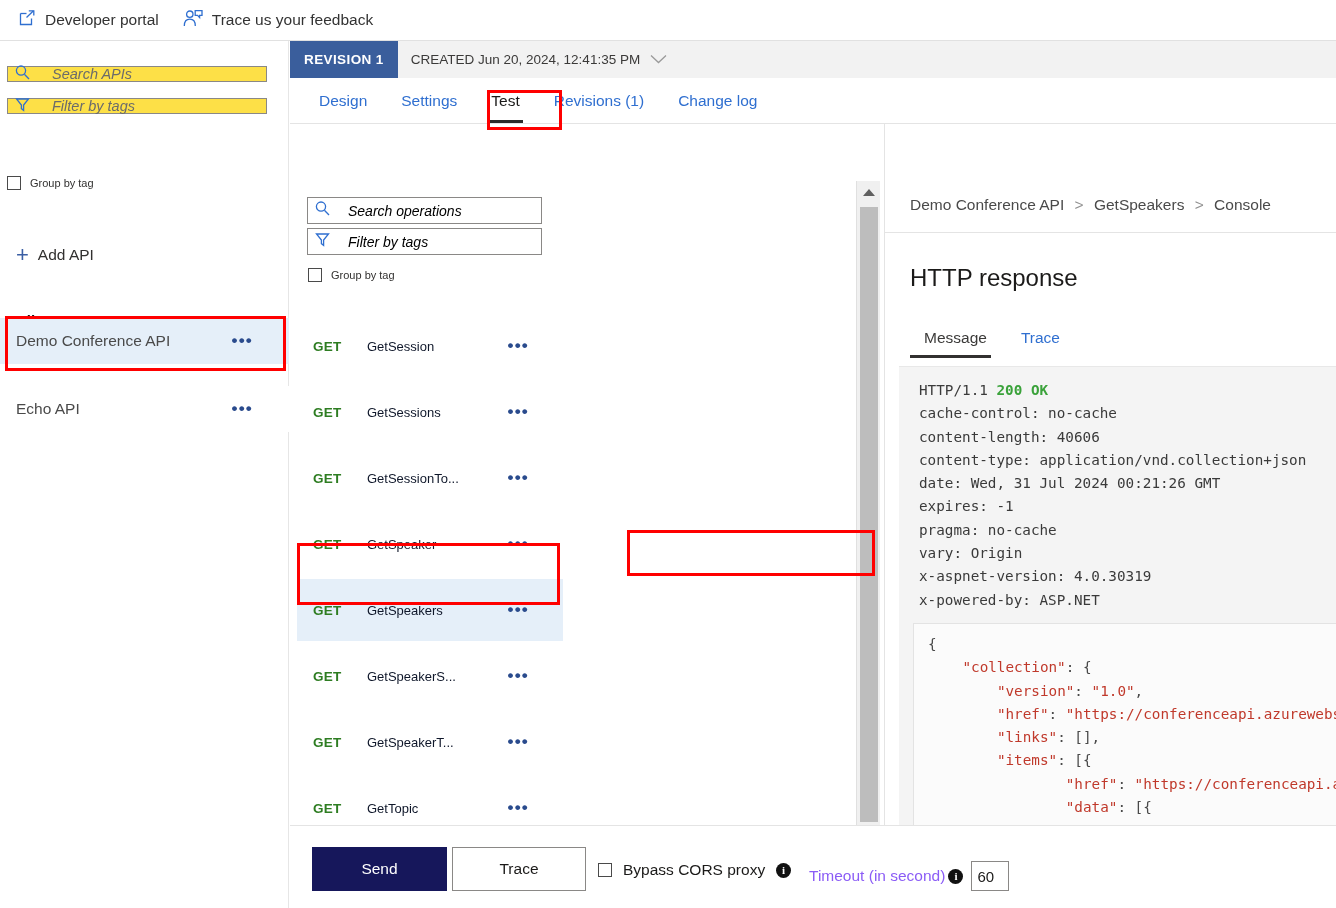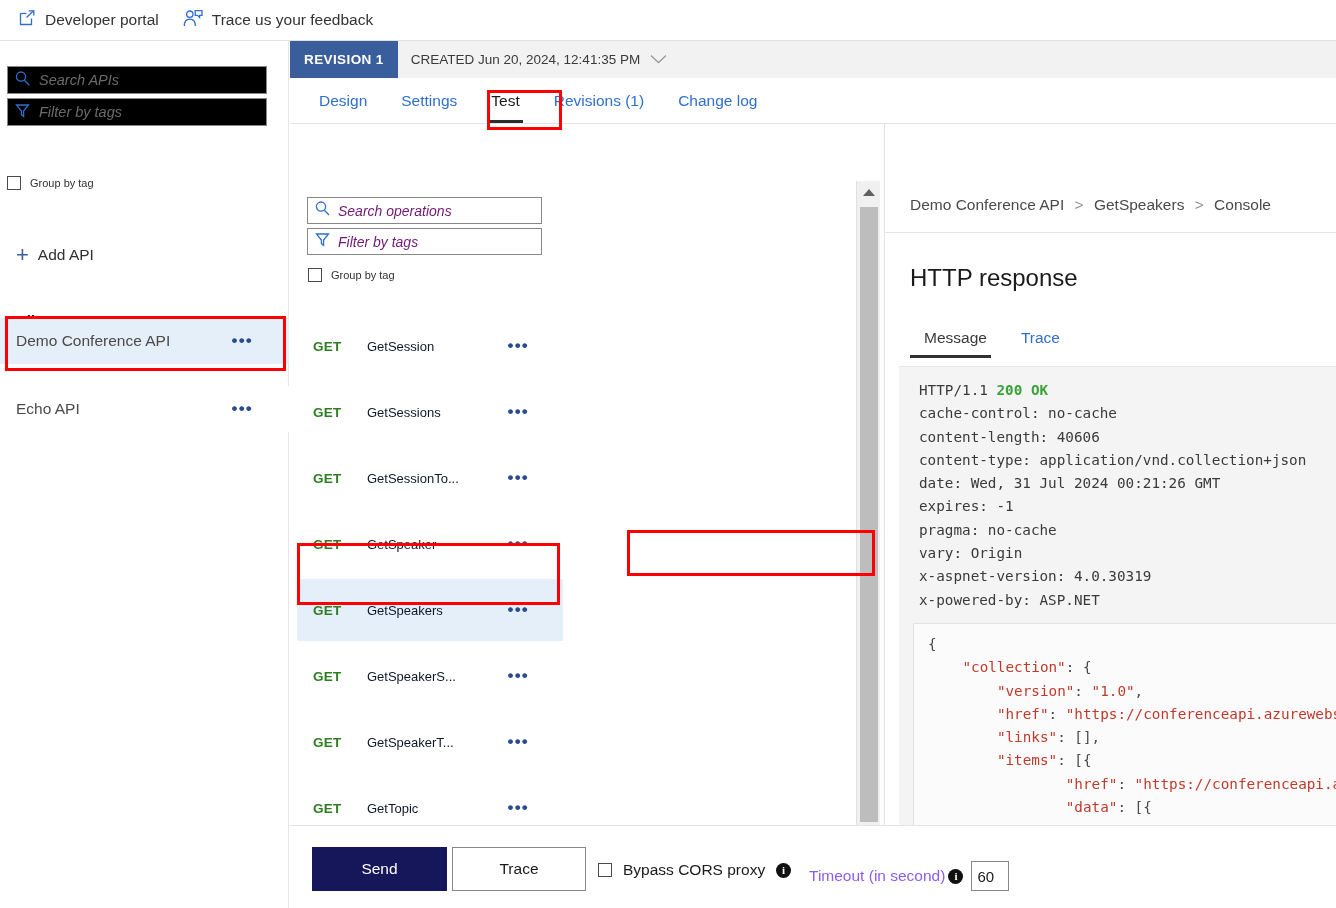--- a/index.html
+++ b/index.html
@@ -29,23 +29,23 @@
   }
   .ico { display: block; }
 
   
   #sidebar {
     position: absolute; left: 0; top: 41px; width: 289px; height: 867px;
     background: #ffffff;
     border-right: 1px solid #e6e6e6;
   }
   .side-field {
-    position: absolute; left: 7px; width: 260px; height: 28px;
-    border: 1px solid #8a8886; background: #000000;
-    display: flex; align-items: center; padding-left: 6px; gap: 8px;
+    position: absolute; left: 7px; width: 260px; height: 16px;
+    border: 1px solid #8a8886; background: #fde047;
+    display: flex; align-items: center; padding-left: 6px; gap: 21px;
   }
   #search-apis { top: 25px; }
   #filter-tags { top: 57px; }
   .side-field .ph {
     font-size: 14.5px; color: #6b6b6b; font-style: italic;
   }
   .chk-row {
     position: absolute; display: flex; align-items: center; gap: 9px;
     cursor: pointer;
   }
@@ -131,21 +131,21 @@
     position: absolute; left: 0; top: 83px; width: 279px; height: 784px;
     background: #ffffff; overflow: hidden;
   }
   .op-field {
     position: absolute; left: 17px; width: 235px; height: 27px;
     border: 1px solid #8a8886; background: #fff;
     display: flex; align-items: center; padding-left: 6px; gap: 7px;
   }
   #search-ops { top: 73px; }
   #filter-ops { top: 104px; }
-  .op-field .ph { font-size: 14px; color: #701a75; font-style: italic; }
+  .op-field .ph { font-size: 14px; color: #000000; font-style: italic; margin-left: 10px; }
   #group-by-tag-ops { left: 18px; top: 144px; }
 
   .op-row {
     position: absolute; left: 7px; width: 266px; height: 62px;
     display: flex; align-items: center; cursor: pointer;
   }
   .op-row .verb {
     width: 54px; margin-left: 16px; font-size: 13.5px; font-weight: bold;
     color: #2e7d22; letter-spacing: .2px;
   }

